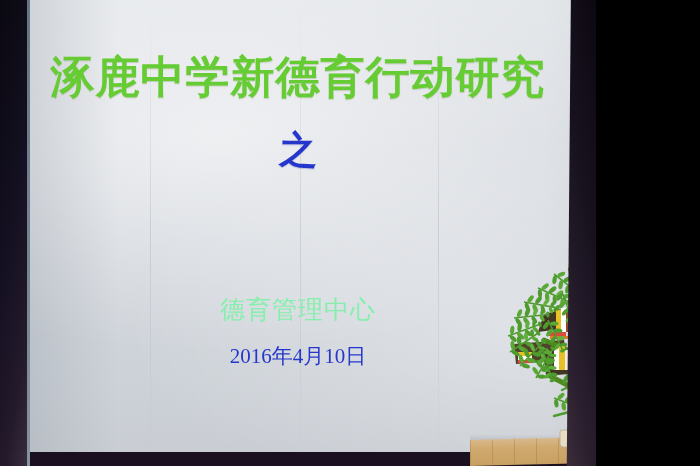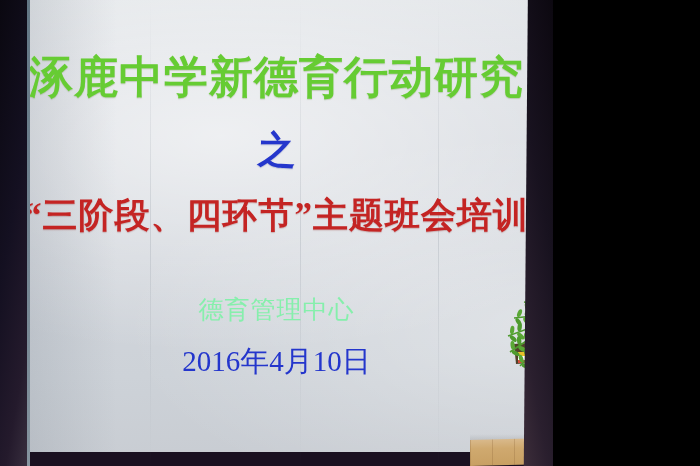--- a/index.html
+++ b/index.html
@@ -1,20 +1,20 @@
 <!DOCTYPE html>
 <html><head>
 <meta charset="utf-8">
 <title>Banner Photo</title>
 <style>
   html,body{margin:0;padding:0;background:#000;}
   body{width:700px;height:466px;overflow:hidden;
        font-family:"Liberation Sans","DejaVu Sans",sans-serif;}
 
-  #scene{position:relative;width:553px;height:466px;overflow:hidden;background:#1a1020;}
+  #scene{position:relative;width:596px;height:466px;overflow:hidden;background:#1a1020;}
 
   
   .band-left{position:absolute;left:0;top:0;width:30px;height:466px;
     background:linear-gradient(100deg,#0a0810 0%,#141021 45%,#241a2c 78%,#3a3040 100%);
     z-index:6;}
   .band-left:after{content:"";position:absolute;right:0;top:0;width:3px;height:100%;
     background:linear-gradient(to bottom,#7e9aa8,#9fb6bf);opacity:.75;}
   .band-right{position:absolute;right:0;top:0;width:34px;height:466px;
     background:linear-gradient(260deg,#0c0810 0%,#18121f 40%,#2a1f2e 75%,#40303c 100%);
     z-index:6;
@@ -52,21 +52,21 @@
     text-shadow:0 1px 1px rgba(120,150,90,.35);}
   .line-zhi{left:0;right:0;top:125px;text-align:center;
     font-size:38px;font-weight:700;color:#2436cc;
     text-shadow:0 1px 1px rgba(90,100,170,.30);}
   .line-sub{left:0;right:0;top:192px;text-align:center;
     font-size:35px;font-weight:700;letter-spacing:1px;color:#c42423;
     text-shadow:0 1px 1px rgba(150,60,60,.30);}
   .line-org{left:0;right:0;top:293px;text-align:center;
     font-size:25px;font-weight:400;letter-spacing:1px;color:#86efac;}
   .line-date{left:0;right:0;top:342px;text-align:center;
-    font-size:29px;font-weight:400;letter-spacing:0px;color:#2436cc;}
+    font-size:21px;font-weight:400;letter-spacing:0px;color:#2436cc;}
 
   
   .tree{position:absolute;left:492px;top:248px;width:200px;height:205px;z-index:5;}
   .tree svg{display:block;width:100%;height:100%;}
 </style>
 </head>
 <body>
 
 <div id="scene">
 
@@ -217,21 +217,20 @@
         <path d="M68,184 q0,-2 3,-2 h5 q3,0 3,2 v12 q0,3 -3,3 h-5 q-3,0 -3,-3 Z" fill="#e8dcc2" stroke="#b8a98c" stroke-width=".8"></path>
         <path d="M78,182 q0,-2 3,-2 h5 q3,0 3,2 v14 q0,3 -3,3 h-5 q-3,0 -3,-3 Z" fill="#ded2b6" stroke="#b8a98c" stroke-width=".8"></path>
       </g>
     </svg>
   </div>
 
   <div class="txt line-title">涿鹿中学新德育行动研究</div>
 
   <div class="txt line-zhi">之</div>
 
-  <div class="txt line-sub">“三阶段、四环节”主题班会培训</div>
 
   <div class="txt line-org">德育管理中心</div>
 
   <div class="txt line-date">2016年4月10日</div>
 
   <div class="band-left"></div>
   <div class="band-right"></div>
 
 </div>
 

